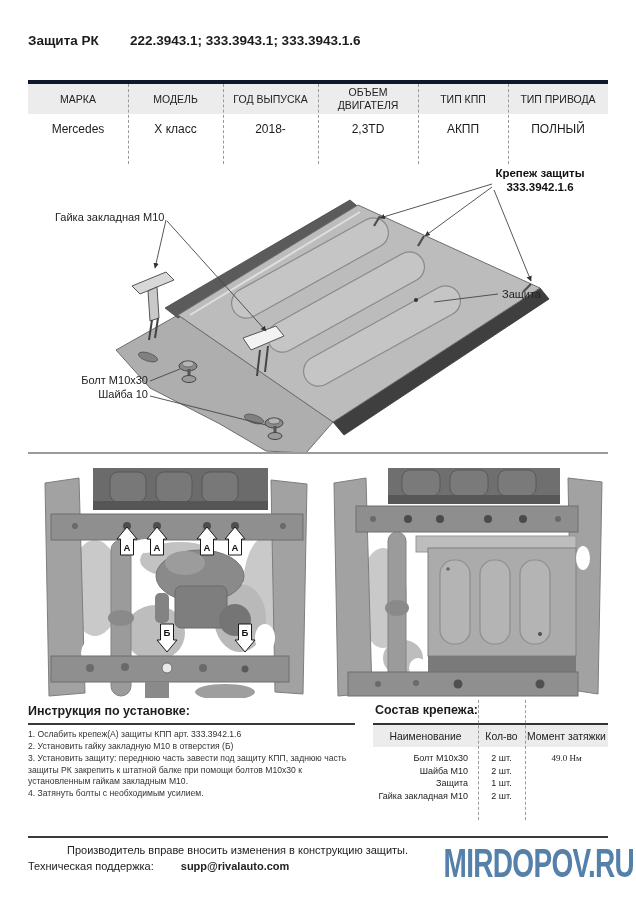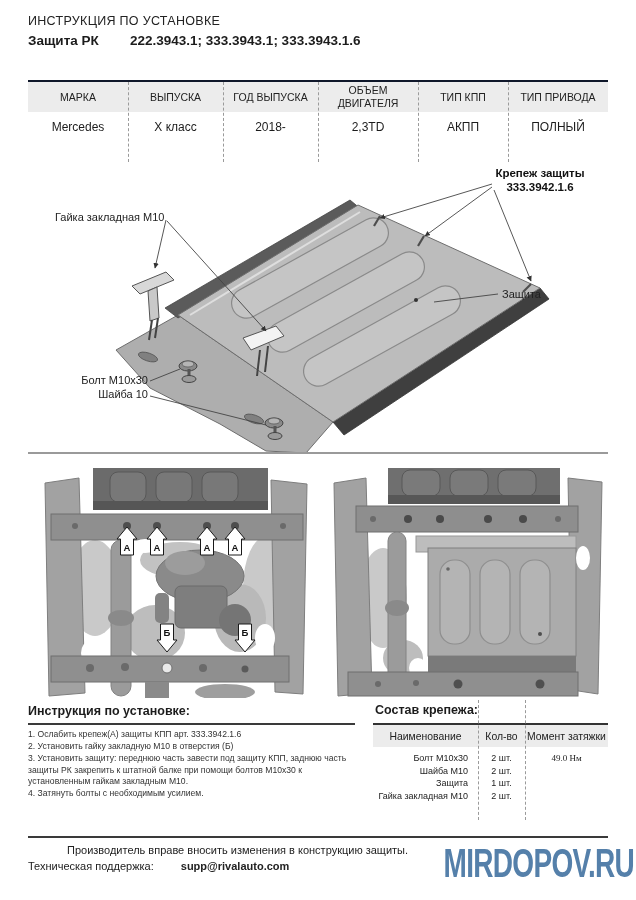--- a/index.html
+++ b/index.html
@@ -6,21 +6,21 @@
   .page{position:relative;width:636px;height:900px;background:#ffffff;overflow:hidden;
         font-family:"Liberation Sans",sans-serif;color:#1c1c1c;}
   .abs{position:absolute;}
 
   
   .doc-title{left:28px;top:14px;font-size:12.5px;letter-spacing:.3px;color:#222;}
   .product-name{left:28px;top:33px;font-size:13.5px;font-weight:bold;}
   .part-numbers{left:130px;top:33px;font-size:13.5px;font-weight:bold;}
 
   
-  .vtable{left:28px;top:80px;width:580px;height:80px;border-top:2px solid #0f172a;}
+  .vtable{left:28px;top:80px;width:580px;height:80px;border-top:4px solid #0f172a;}
   .vt-head{display:flex;height:30px;background:#ececec;align-items:center;text-align:center;
            font-size:10.5px;line-height:1.2;color:#222;}
   .vt-row{display:flex;height:30px;align-items:center;text-align:center;font-size:12px;}
   .vt-head>div,.vt-row>div{box-sizing:border-box;}
   .vt-head>div:nth-child(1),.vt-row>div:nth-child(1){width:100px;}
   .vt-head>div:nth-child(2),.vt-row>div:nth-child(2){width:95px;}
   .vt-head>div:nth-child(3),.vt-row>div:nth-child(3){width:95px;}
   .vt-head>div:nth-child(4),.vt-row>div:nth-child(4){width:100px;}
   .vt-head>div:nth-child(5),.vt-row>div:nth-child(5){width:90px;}
   .vt-head>div:nth-child(6),.vt-row>div:nth-child(6){width:100px;}
@@ -59,28 +59,27 @@
   .watermark{right:2px;top:841px;font-size:40px;font-weight:bold;letter-spacing:-1px;
              transform:scaleX(0.7);transform-origin:100% 50%;white-space:nowrap;}
 
   svg text{font-family:"Liberation Sans",sans-serif;}
 </style>
 </head>
 <body>
 
 <div class="page">
 
-  <div class="abs doc-title">ИНСТРУКЦИЯ ПО УСТАНОВКЕ</div>
   <div class="abs product-name">Защита РК</div>
   <div class="abs part-numbers">222.3943.1; 333.3943.1; 333.3943.1.6</div>
 
   <div class="abs vtable">
     <div class="vt-head">
       <div>МАРКА</div>
-      <div>ВЫПУСКА</div>
+      <div>МОДЕЛЬ</div>
       <div>ГОД ВЫПУСКА</div>
       <div>ОБЪЕМ ДВИГАТЕЛЯ</div>
       <div>ТИП КПП</div>
       <div>ТИП ПРИВОДА</div>
     </div>
     <div class="vt-row">
       <div>Mercedes</div>
       <div>X класс</div>
       <div>2018-</div>
       <div>2,3TD</div>

